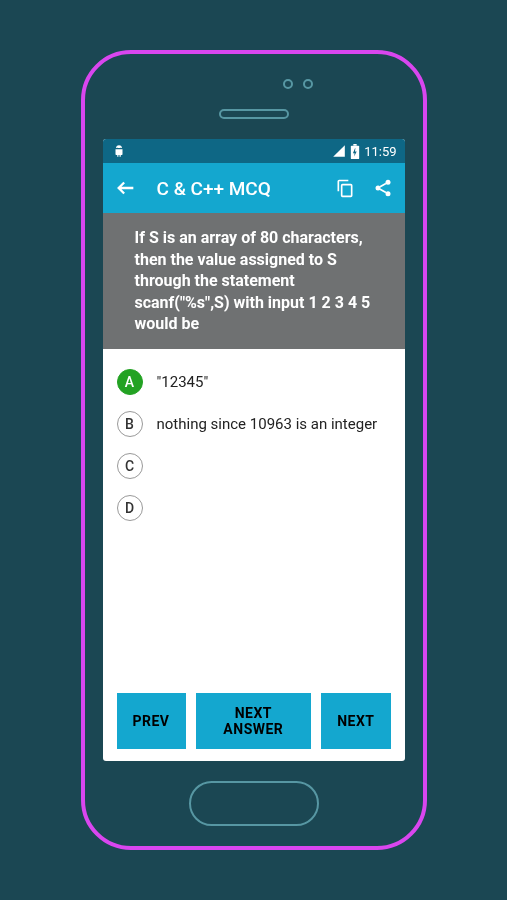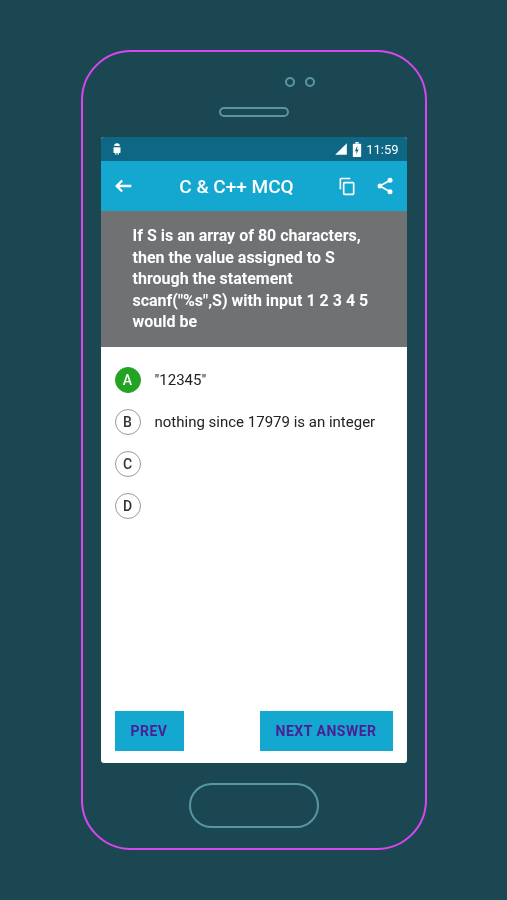--- a/index.html
+++ b/index.html
@@ -9,21 +9,21 @@
   height: 900px;
   font-family: Roboto, Arial, sans-serif;
   display: flex;
   align-items: center;
   justify-content: center;
   overflow: hidden;
 }
 .phone-frame {
   width: 346px;
   height: 800px;
-  border: 2px solid #d946ef;
+  border: 4px solid #d946ef;
   border-radius: 50px;
   position: relative;
   padding: 10px;
 }
 .speaker-dots {
   position: absolute;
   top: 25px;
   right: 110px;
   display: flex;
   gap: 10px;
@@ -84,21 +84,20 @@
 }
 .signal-icon { display: inline-block; }
 .battery-icon { display: inline-block; }
 .app-bar {
   background: #14a7cf;
   height: 50px;
   display: flex;
   align-items: center;
   padding: 0 12px;
   color: #fff;
-  text-align: center;
 }
 .back-arrow {
   cursor: pointer;
   margin-right: 20px;
   display: flex;
   align-items: center;
 }
 .app-title {
   font-size: 19px;
   font-weight: 500;
@@ -154,21 +153,21 @@
   padding-top: 3px;
 }
 .buttons-row {
   display: flex;
   justify-content: space-between;
   padding: 12px 14px;
   gap: 10px;
 }
 .btn {
   background: #14a7cf;
-  color: #4c1d95;
+  color: #000000;
   border: none;
   padding: 12px 16px;
   font-size: 14px;
   font-weight: 700;
   cursor: pointer;
   letter-spacing: 0.5px;
   font-family: inherit;
 }
 </style>
 </head>
@@ -227,28 +226,29 @@
 
     <div class="question-box">If S is an array of 80 characters, then the value assigned to S through the statement scanf("%s",S) with input 1 2 3 4 5 would be</div>
 
     <div class="answers">
         <div class="answer-row">
           <div class="answer-letter selected">A</div>
           <div class="answer-text">"12345"</div>
         </div>
         <div class="answer-row">
           <div class="answer-letter">B</div>
-          <div class="answer-text">nothing since 17979 is an integer</div>
+          <div class="answer-text">nothing since 10963 is an integer</div>
         </div>
         <div class="answer-row">
           <div class="answer-letter">C</div>
         </div>
         <div class="answer-row">
           <div class="answer-letter">D</div>
         </div>
       </div>
 
     <div class="buttons-row">
       <button class="btn">PREV</button>
       <button class="btn">NEXT ANSWER</button>
+      <button class="btn">NEXT</button>
     </div>
   </div>
 </div>
 
 </body></html>

